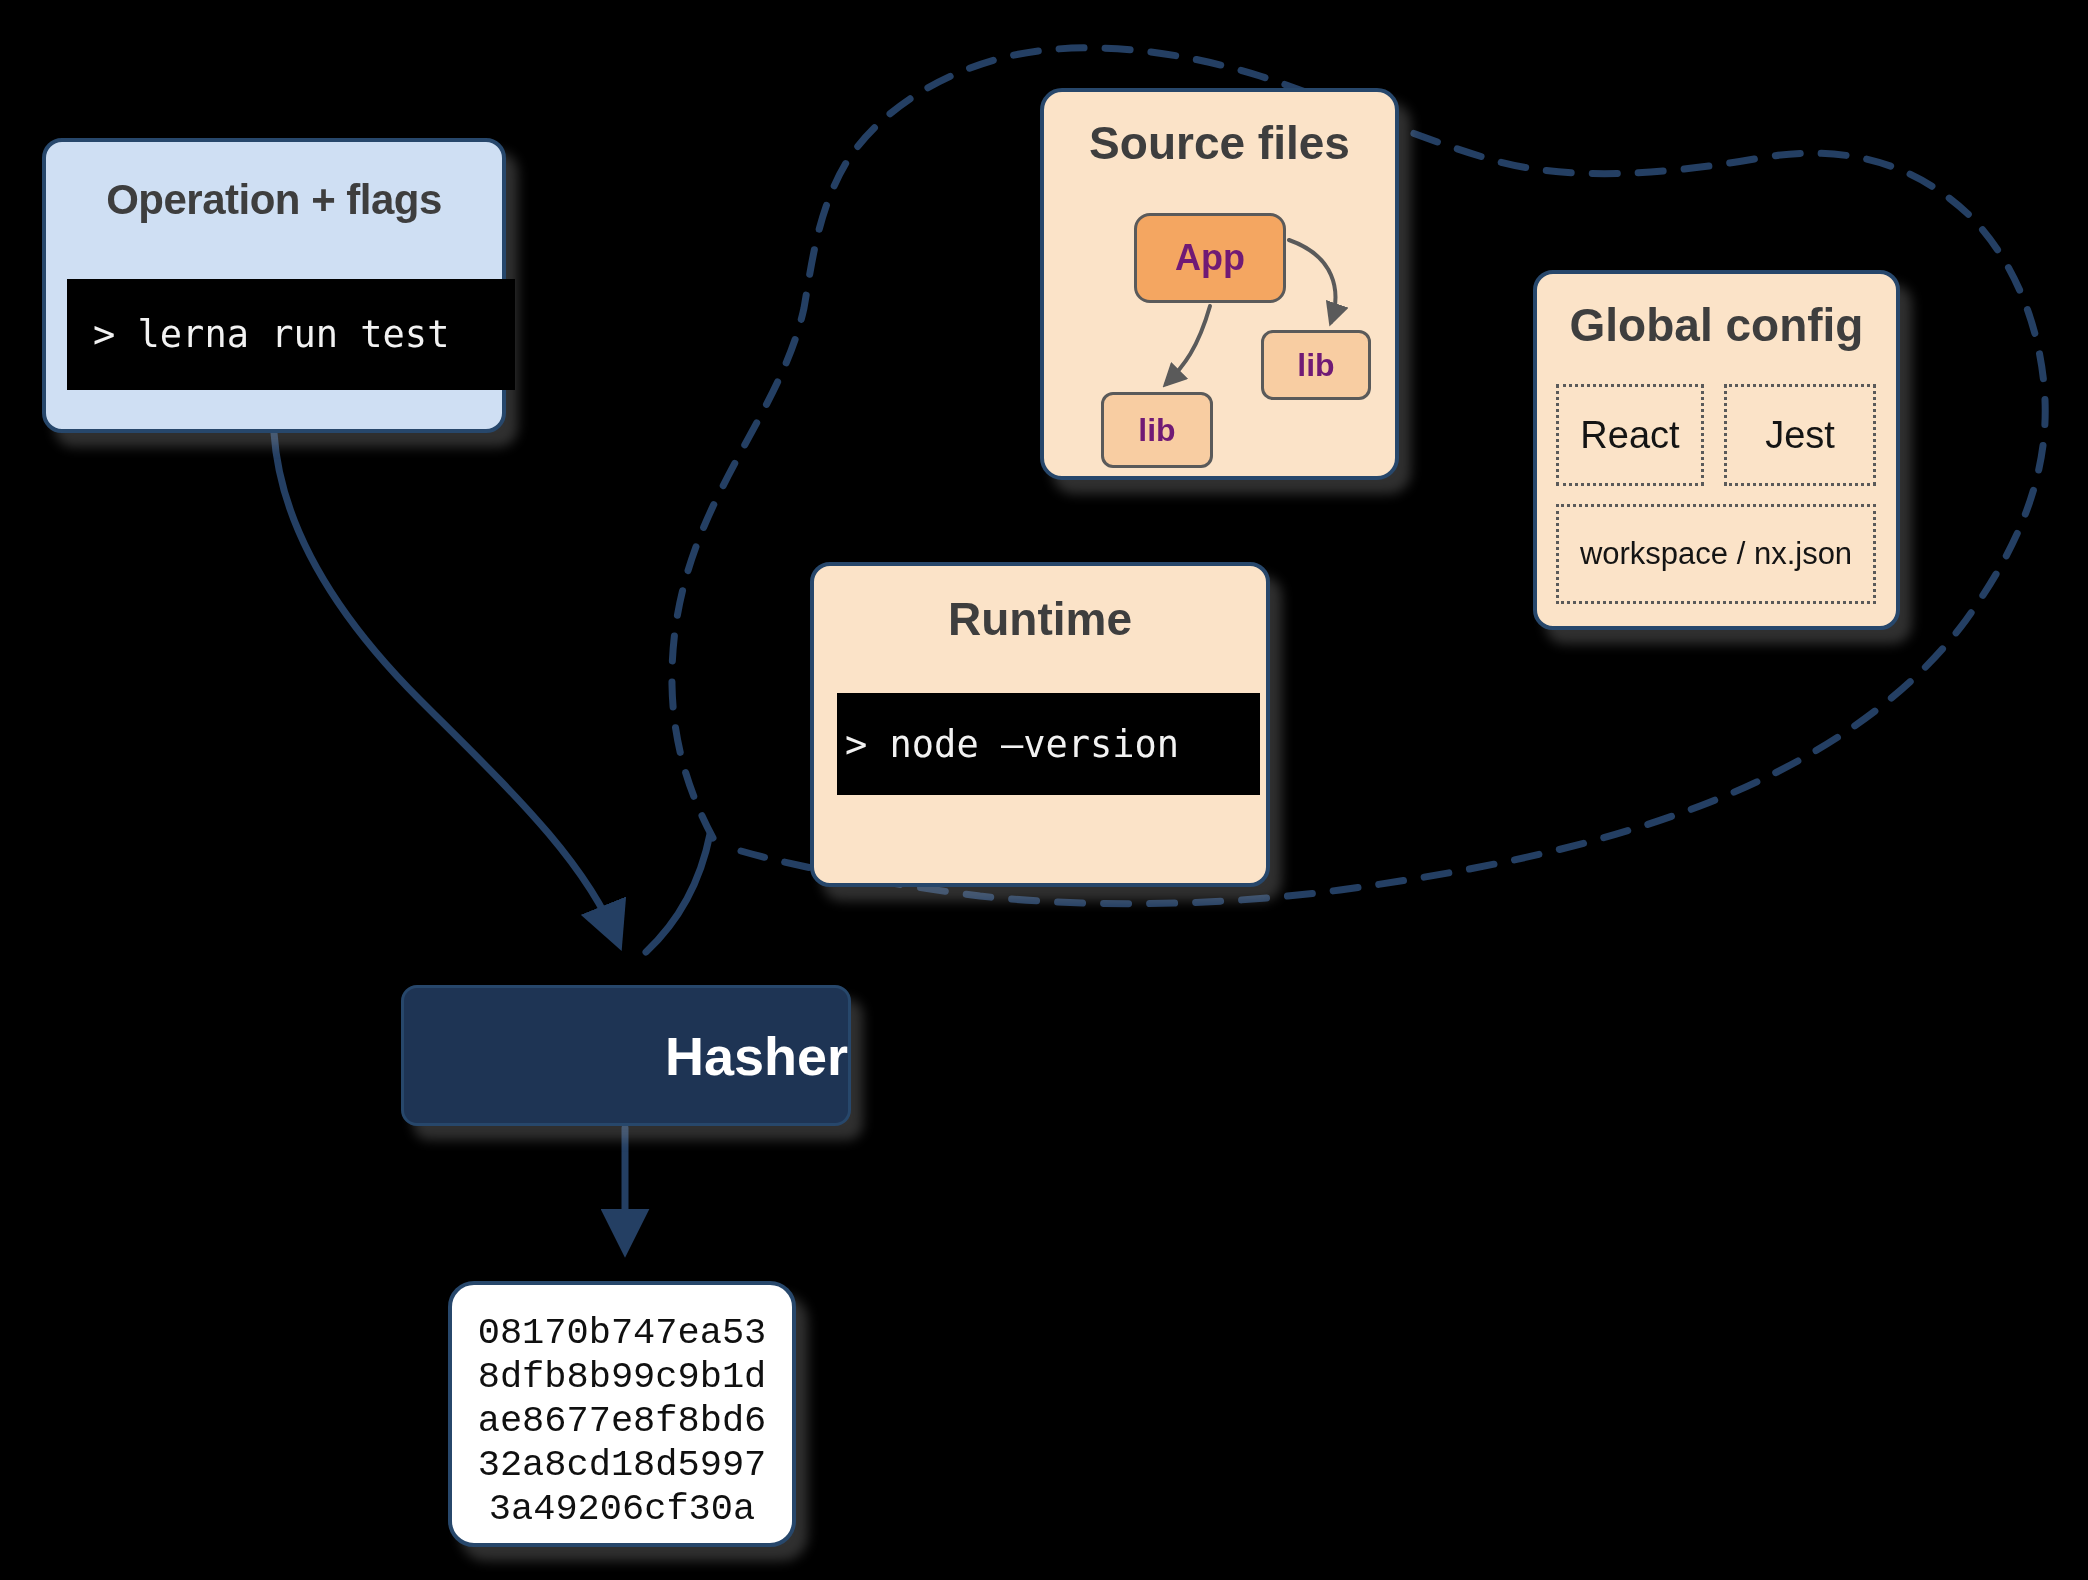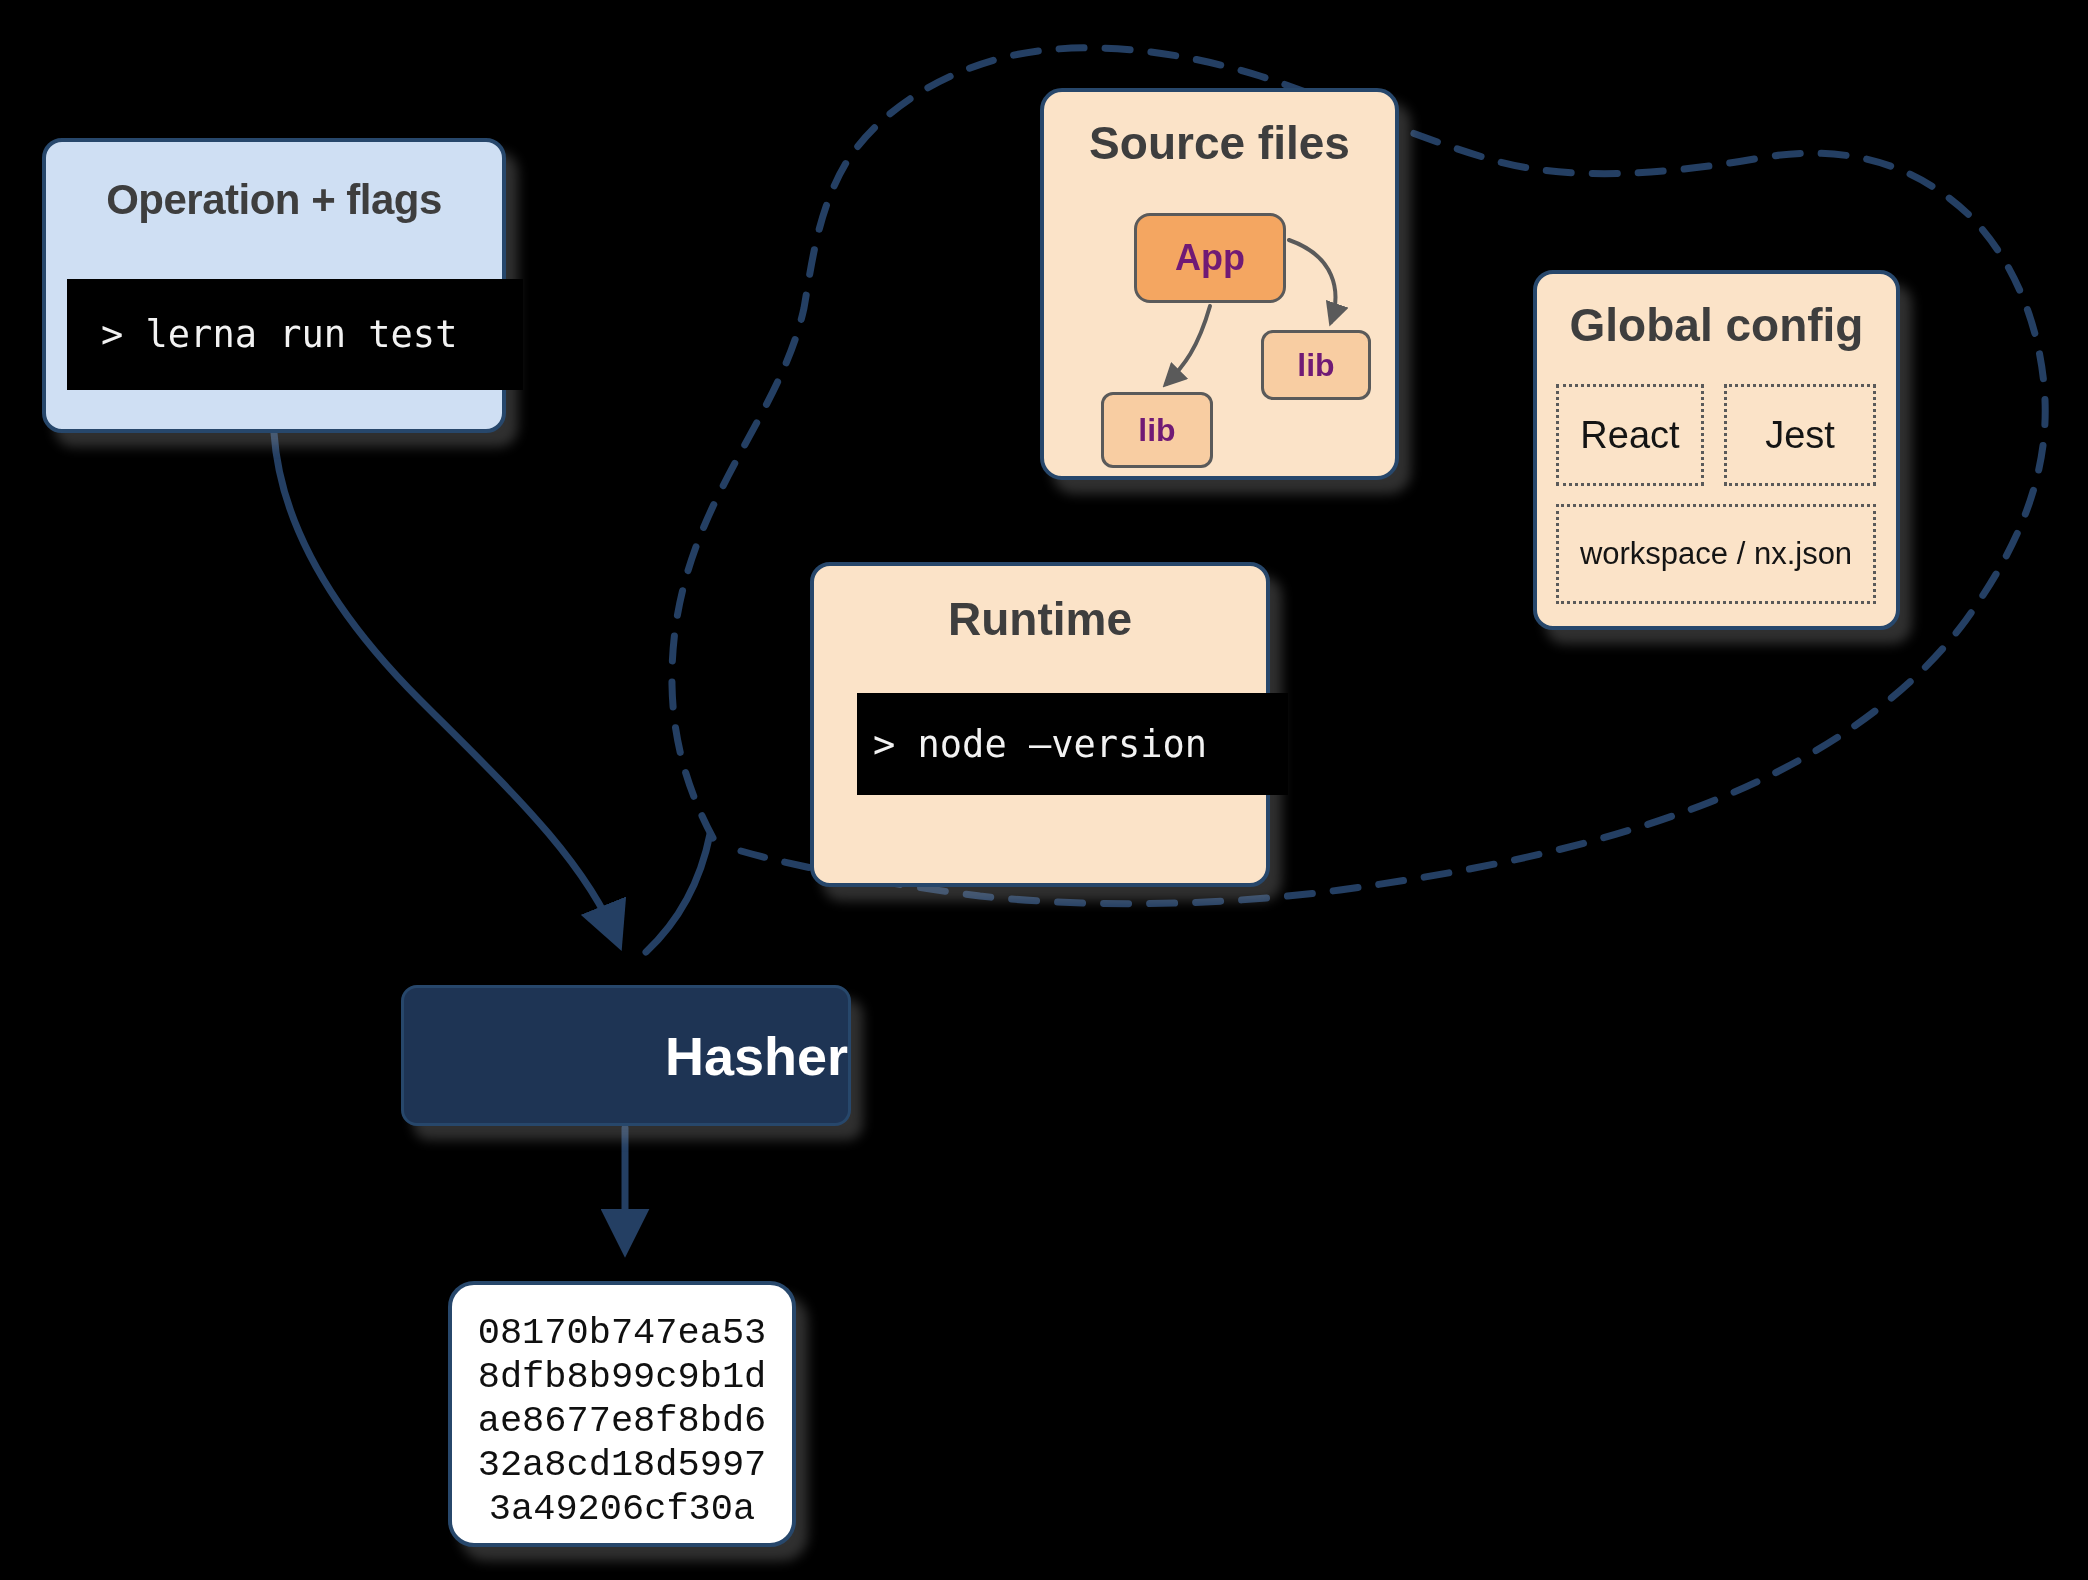--- a/index.html
+++ b/index.html
@@ -9,21 +9,21 @@
   .card{position:absolute;z-index:2;box-sizing:border-box;
         box-shadow:12px 14px 12px rgba(150,150,150,0.32);}
   .card-title{text-align:center;font-weight:700;color:var(--titleGray,#3e3e3e);}
   
   .op-card{left:42px;top:138px;width:464px;height:295px;border-radius:20px;
            background:var(--blue,#cfdff3);border:4px solid var(--navyBorder,#27476b);}
   .op-card .card-title{margin-top:34px;font-size:42px;letter-spacing:-0.5px;}
   .terminal{position:absolute;background:var(--terminalBg,#000);color:var(--terminalText,#f2f2f2);
             font-family:"DejaVu Sans Mono","Liberation Mono",monospace;font-size:37px;
             display:flex;align-items:center;white-space:pre;}
-  .op-terminal{left:21px;top:137px;width:422px;height:111px;padding-left:34px;}
+  .op-terminal{left:21px;top:137px;width:422px;height:111px;padding-left:26px;}
   
   .source-card{left:1040px;top:88px;width:359px;height:392px;border-radius:22px;
                background:var(--peach,#fbe3c8);border:4px solid var(--navyBorder,#27476b);}
   .source-card .card-title{margin-top:24px;font-size:46px;}
   .node{position:absolute;box-sizing:border-box;border:3px solid var(--grayLine,#5a5a5a);
         display:flex;align-items:center;justify-content:center;
         font-weight:700;color:#701a75;}
   .node-app{left:90px;top:121px;width:152px;height:90px;border-radius:16px;
             background:var(--appOrange,#f4a661);font-size:36px;}
   .node-lib2{left:217px;top:238px;width:110px;height:70px;border-radius:12px;
@@ -37,21 +37,21 @@
   .global-card .card-title{margin-top:24px;font-size:46px;}
   .dotted-box{position:absolute;box-sizing:border-box;border:3px dotted var(--grayLine,#5a5a5a);
               display:flex;align-items:center;justify-content:center;color:#141414;}
   .dot-react{left:19px;top:110px;width:148px;height:102px;font-size:38px;}
   .dot-jest{left:187px;top:110px;width:152px;height:102px;font-size:38px;}
   .dot-workspace{left:19px;top:230px;width:320px;height:100px;font-size:31px;}
   
   .runtime-card{left:810px;top:562px;width:460px;height:325px;border-radius:20px;
                 background:var(--peach,#fbe3c8);border:4px solid var(--navyBorder,#27476b);}
   .runtime-card .card-title{margin-top:26px;font-size:46px;}
-  .runtime-terminal{left:23px;top:127px;width:415px;height:102px;padding-left:16px;margin-left:20px;}
+  .runtime-terminal{left:23px;top:127px;width:415px;height:102px;padding-left:8px;}
   
   .hasher-card{left:401px;top:985px;width:450px;height:141px;border-radius:16px;
                background:var(--navy,#1e3454);border:3px solid var(--navyBorder,#27476b);
                display:flex;align-items:center;justify-content:flex-end;}
   .hasher-card .hasher-label{color:#fff;font-size:54px;font-weight:700;}
   
   .hash-card{left:448px;top:1281px;width:348px;height:266px;border-radius:26px;
              background:var(--white,#ffffff);border:4px solid var(--navyBorder,#27476b);
              padding-top:26px;text-align:center;}
   .hash-line{font-family:Liberation Mono, monospace;

